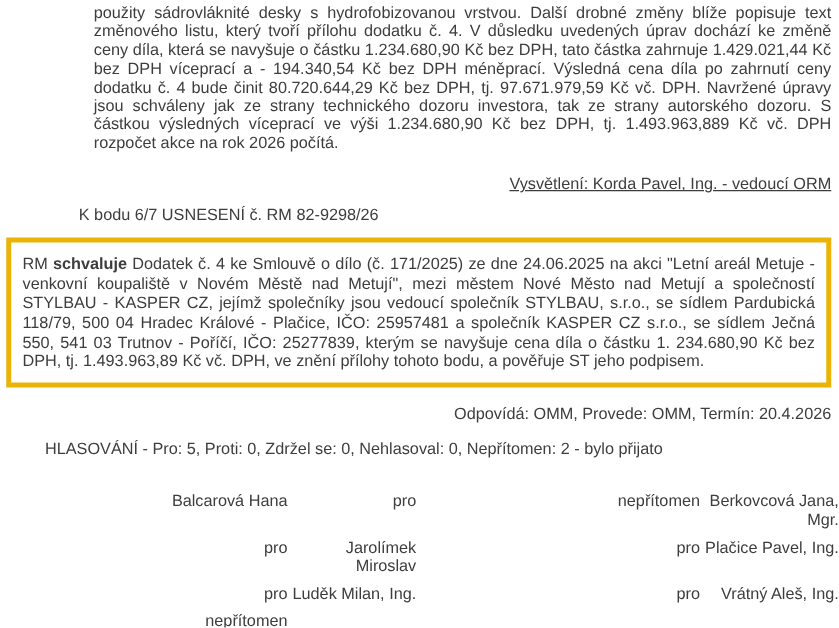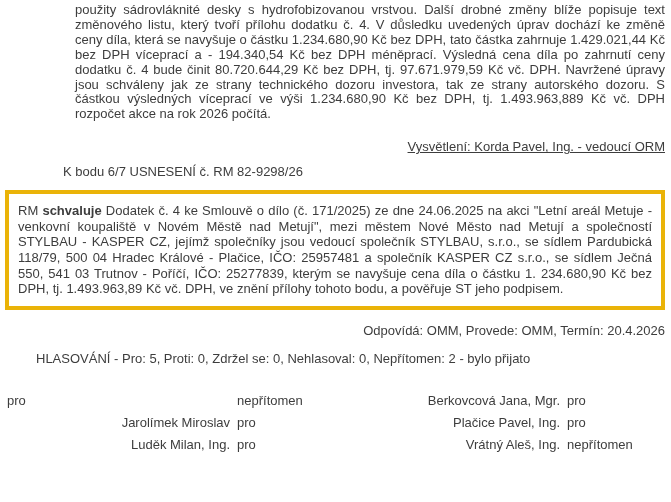--- a/index.html
+++ b/index.html
@@ -48,38 +48,39 @@
     padding-left: 36px;
   }
   .voting-table {
     margin-top: 27px;
     display: grid;
     grid-template-columns: 230px 103px 227px 1fr;
     row-gap: 7px;
     line-height: 15px;
   }
   .voter-name  { text-align: right; }
-  .voter-vote  { text-align: left; padding-left: 7px; }
+  .voter-vote  { text-align: right; padding-left: 7px; }
 </style>
 </head>
 <body>
 
 <div class="intro-paragraph">použity sádrovláknité desky s hydrofobizovanou vrstvou. Další drobné změny blíže popisuje text změnového listu, který tvoří přílohu dodatku č. 4. V důsledku uvedených úprav dochází ke změně ceny díla, která se navyšuje o částku 1.234.680,90 Kč bez DPH, tato částka zahrnuje 1.429.021,44 Kč bez DPH víceprací a - 194.340,54 Kč bez DPH méněprací. Výsledná cena díla po zahrnutí ceny dodatku č. 4 bude činit 80.720.644,29 Kč bez DPH, tj. 97.671.979,59 Kč vč. DPH. Navržené úpravy jsou schváleny jak ze strany technického dozoru investora, tak ze strany autorského dozoru. S částkou výsledných víceprací ve výši 1.234.680,90 Kč bez DPH, tj. 1.493.963,889 Kč vč. DPH rozpočet akce na rok 2026 počítá.</div>
 
 <div class="explanation-line">Vysvětlení: Korda Pavel, Ing. - vedoucí ORM</div>
 
 <div class="resolution-heading">K bodu 6/7 USNESENÍ č. RM 82-9298/26</div>
 
 <div class="resolution-box"><span>RM </span><span class="bold">schvaluje</span><span> Dodatek č. 4 ke Smlouvě o dílo (č. 171/2025) ze dne 24.06.2025 na akci "Letní areál Metuje - venkovní koupaliště v Novém Městě nad Metují", mezi městem Nové Město nad Metují a společností STYLBAU - KASPER CZ, jejímž společníky jsou vedoucí společník STYLBAU, s.r.o., se sídlem Pardubická 118/79, 500 04 Hradec Králové - Plačice, IČO: 25957481 a společník KASPER CZ s.r.o., se sídlem Ječná 550, 541 03 Trutnov - Poříčí, IČO: 25277839, kterým se navyšuje cena díla o částku 1. 234.680,90 Kč bez DPH, tj. 1.493.963,89 Kč vč. DPH, ve znění přílohy tohoto bodu, a pověřuje ST jeho podpisem.</span></div>
 
 <div class="responsibility-line">Odpovídá: OMM, Provede: OMM, Termín: 20.4.2026</div>
 
 <div class="voting-summary">HLASOVÁNÍ - Pro: 5, Proti: 0, Zdržel se: 0, Nehlasoval: 0, Nepřítomen: 2 - bylo přijato</div>
 
 <div class="voting-table">
+  <div class="voter-name">Balcarová Hana</div>
   <div class="voter-vote">pro</div>
   <div class="voter-vote">nepřítomen</div>
 
   <div class="voter-name">Berkovcová Jana, Mgr.</div>
   <div class="voter-vote">pro</div>
   <div class="voter-name">Jarolímek Miroslav</div>
   <div class="voter-vote">pro</div>
 
   <div class="voter-name">Plačice Pavel, Ing.</div>
   <div class="voter-vote">pro</div>

